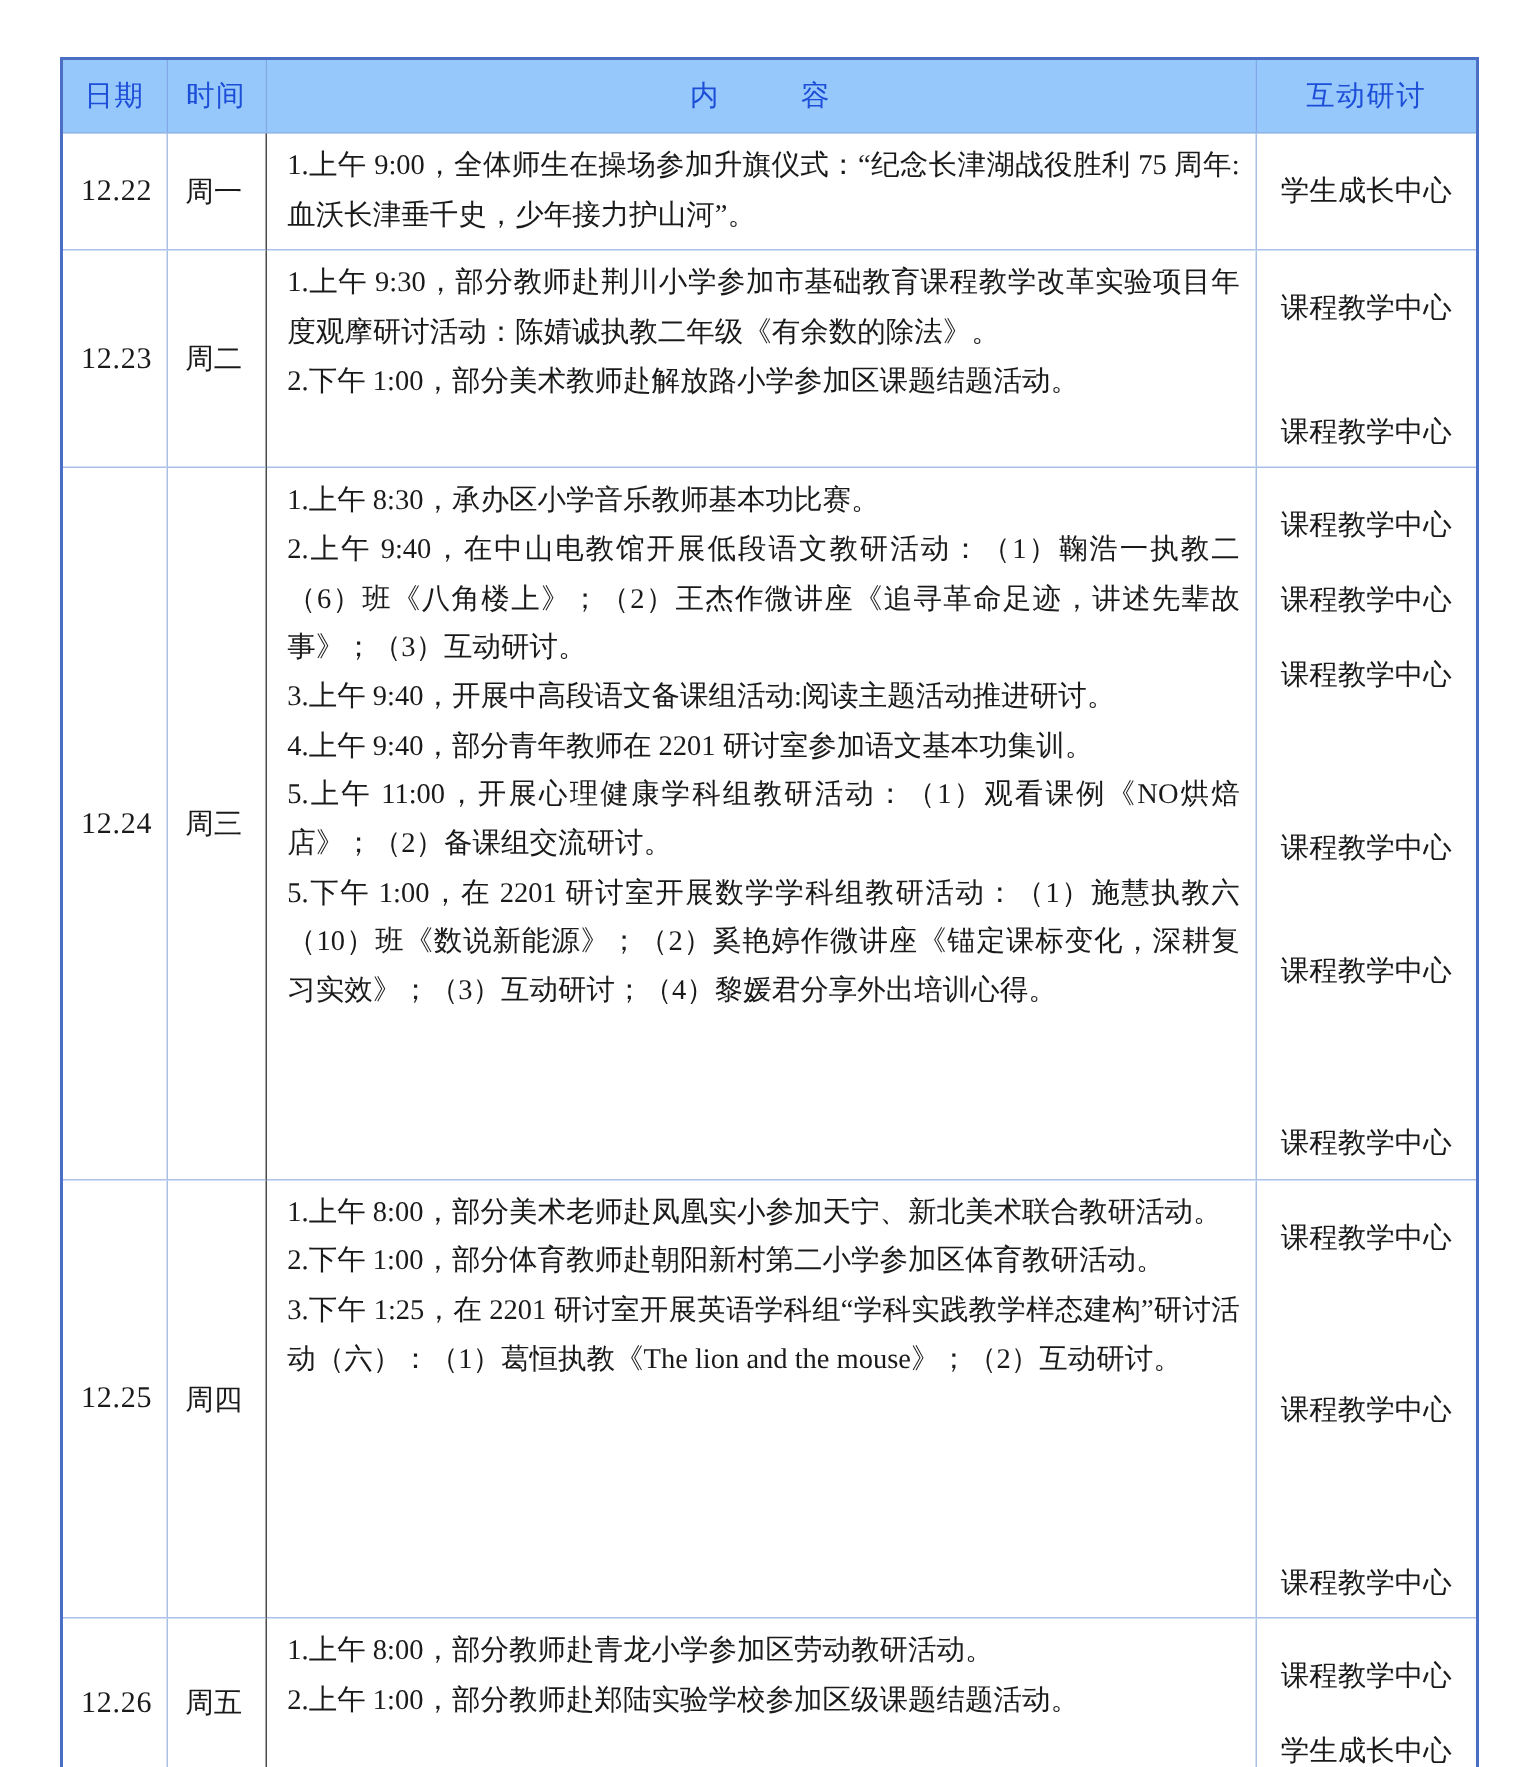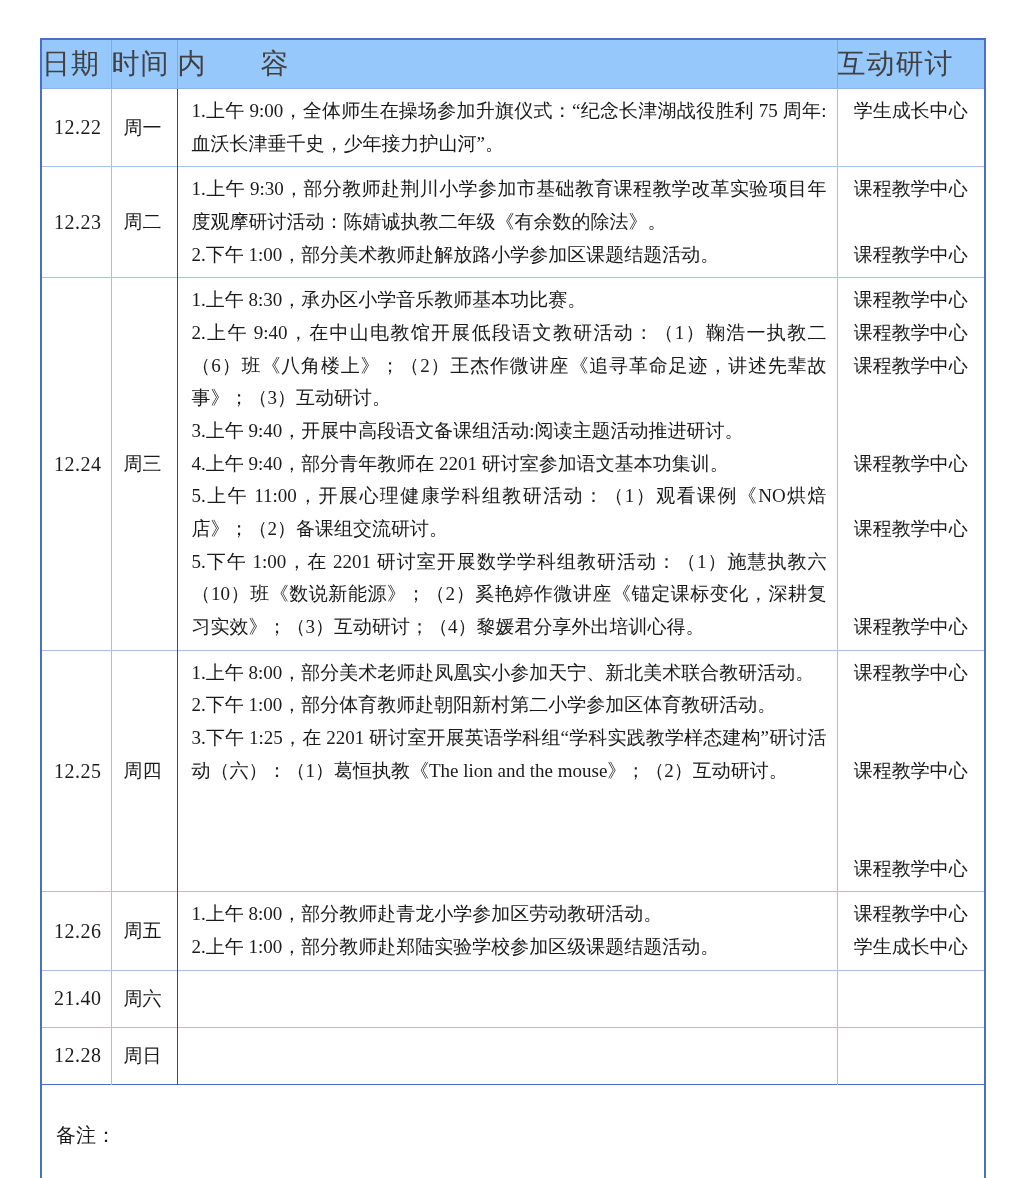--- a/index.html
+++ b/index.html
@@ -27,26 +27,26 @@
     table-layout: fixed;
     border: 2px solid #4a6fc4;
   }
   table.sched col.c-date  { width: 70px; }
   table.sched col.c-day   { width: 66px; }
   table.sched col.c-body  { width: 660px; }
   table.sched col.c-dept  { width: 148px; }
 
   thead th {
     background: #96c8fc;
-    color: #404040;
+    color: #1d4ed8;
     font-weight: normal;
-    font-size: 28px;
+    font-size: 19px;
     height: 48px;
     padding: 0;
-    text-align: left;
+    text-align: center;
     vertical-align: middle;
     border-right: 1px solid #7fa9e8;
     border-bottom: 1px solid #8fb4e5;
     letter-spacing: 1px;
   }
   thead th.last { border-right: none; }
   thead th.content-head span.gap { display: inline-block; width: 54px; }
 
   tbody td {
     border-top: 1px solid #a9c0e8;
@@ -74,21 +74,21 @@
     text-justify: inter-ideograph;
   }
   tbody td.dept {
     padding: 6px 4px 6px 4px;
     vertical-align: top;
     text-align: center;
     line-height: 1.72;
     font-size: 19px;
   }
   .body-line { display: block; }
-  .dept-line { display: block; }
+  .dept-line { display: block; margin-top: 17px; }
   .dept-spacer { display: block; visibility: hidden; }
 
   tr.empty-row td.body, tr.empty-row td.dept { height: 44px; }
 
   tr.notes td {
     border-top: 1px solid #4a6fc4;
     border-right: none;
     padding: 20px 0 20px 14px;
     font-size: 20px;
     height: 62px;

